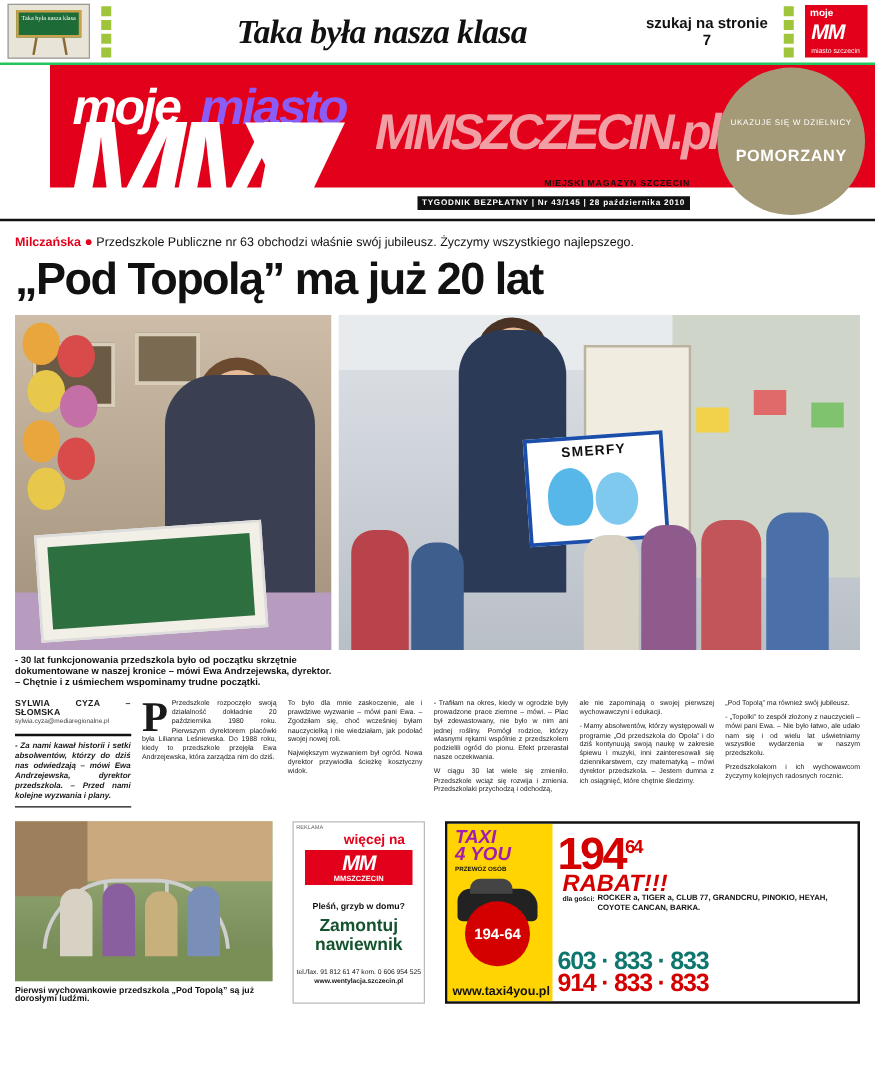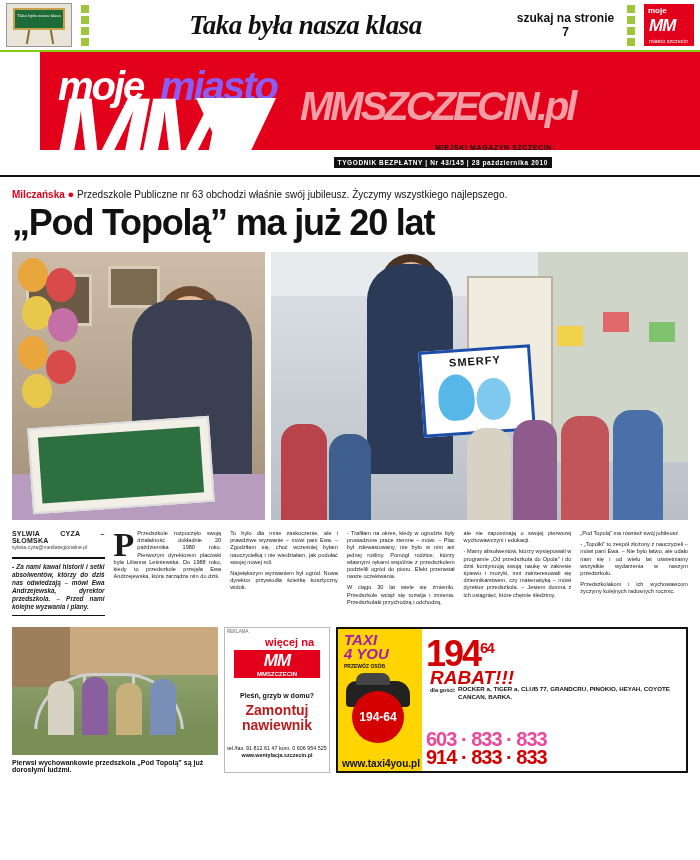--- a/index.html
+++ b/index.html
@@ -11,21 +11,21 @@
     color:#111;
     overflow:hidden;
     position:relative;
   }
 
   
   .topstrip {
     height:52px;
     display:flex;
     align-items:center;
-    border-bottom:2px solid #84cc16;
+    border-bottom:2px solid #22c55e;
     position:relative;
   }
   .tiny-ad {
     width:66px; height:44px;
     margin-left:6px;
     background:#e9e4d8;
     border:1px solid #999;
     position:relative;
     flex:0 0 auto;
   }
@@ -224,21 +224,21 @@
   .dropcap-p { position:relative; }
   .dropcap {
     float:left; font-size:34px; line-height:26px; font-weight:bold;
     font-family:"Liberation Serif", serif;
     padding:2px 3px 0 0;
   }
   .article p { margin:0 0 4px 0; }
 
   
   .bottom {
-    display:flex; gap:6px; padding:6px 12px 0 12px;
+    display:flex; gap:16px; padding:6px 12px 0 12px;
   }
   .bphoto { width:206px; height:128px; position:relative; overflow:hidden; background:linear-gradient(#9fb27e,#6f8450); }
   .bphoto .bldg { position:absolute; left:0; top:0; width:100%; height:48px; background:#caa97e; }
   .bphoto .bldg2 { position:absolute; left:0; top:0; width:58px; height:60px; background:#9e7f5c; }
   .bphoto .climb { position:absolute; left:22px; top:46px; width:150px; height:72px; border:3px solid #cfcfcf; border-radius:60px 60px 0 0; }
   .bphoto .climb:before, .bphoto .climb:after {
     content:""; position:absolute; top:0; bottom:0; width:3px; background:#cfcfcf;
   }
   .bphoto .climb:before { left:46px; }
   .bphoto .climb:after { right:46px; }
@@ -254,21 +254,21 @@
   .ad-mid .ad-mm {
     margin:8px auto 0 auto; width:86px; text-align:center;
   }
   .ad-mid .ad-more { color:#e2001a; font-size:11px; font-weight:bold; text-align:right; padding-right:6px; }
   .ad-mid .mmbar {
     background:#e2001a; color:#fff; font-size:17px; font-weight:bold; font-style:italic;
     text-align:center; letter-spacing:-1px; padding:1px 0; margin-top:2px;
   }
   .ad-mid .mmbar small { font-size:6px; font-style:normal; letter-spacing:0; display:block; }
   .ad-mid .ad-q { font-size:7px; font-weight:bold; text-align:center; margin-top:14px; }
-  .ad-mid .ad-cta { color:#b91c1c; font-size:14px; font-weight:bold; line-height:15px; text-align:center; margin-top:4px; }
+  .ad-mid .ad-cta { color:#14532d; font-size:14px; font-weight:bold; line-height:15px; text-align:center; margin-top:4px; }
   .ad-mid .ad-contact { font-size:5.4px; line-height:7px; text-align:center; margin-top:12px; }
   .ad-mid .ad-www { font-size:5.4px; font-weight:bold; text-align:center; }
 
   .ad-taxi {
     flex:1 1 auto; border:2px solid #111; background:#fff;
     position:relative; overflow:hidden;
   }
   .taxi-yellow { position:absolute; left:0; top:0; width:84px; height:100%; background:#ffd400; }
   .taxi-logo { position:absolute; left:6px; top:4px; color:#a21caf; font-size:15px; font-weight:bold; line-height:14px; font-style:italic; }
   .taxi-sub { position:absolute; left:6px; top:34px; font-size:5px; font-weight:bold; line-height:6px; }
@@ -281,21 +281,21 @@
   }
   .taxi-num {
     position:absolute; left:88px; top:2px; right:2px;
     font-size:36px; font-weight:bold; color:#d40000; letter-spacing:-2px; line-height:34px;
     font-family:"Liberation Sans", sans-serif;
   }
   .taxi-num sup { font-size:15px; }
   .rabat { position:absolute; left:92px; top:38px; color:#d40000; font-size:19px; font-weight:bold; font-style:italic; }
   .taxi-forwho { position:absolute; left:92px; top:58px; font-size:5.5px; font-weight:bold; }
   .taxi-list { position:absolute; left:120px; top:56px; right:4px; font-size:6.2px; font-weight:bold; line-height:8px; color:#111; }
-  .taxi-row2 { position:absolute; left:88px; bottom:22px; right:4px; color:#ec4899; font-size:20px; font-weight:bold; letter-spacing:-1px; line-height:20px; }
+  .taxi-row2 { position:absolute; left:88px; bottom:22px; right:4px; color:#0f766e; font-size:20px; font-weight:bold; letter-spacing:-1px; line-height:20px; }
   .taxi-row3 { position:absolute; left:88px; bottom:2px; right:4px; color:#d40000; font-size:20px; font-weight:bold; letter-spacing:-1px; }
   .taxi-www { position:absolute; left:4px; bottom:2px; font-size:10px; font-weight:bold; color:#111; }
   .sidetxt {
     position:absolute; left:1px; bottom:8px;
     font-size:4.5px; color:#666;
     transform:rotate(-90deg); transform-origin:left bottom;
   }
 </style>
 </head>
 <body>
@@ -328,20 +328,25 @@
   </div>
 </div>
 
 <div class="masthead">
   <div class="red-band"></div>
   <div class="moje">moje</div>
   <div class="miasto">miasto</div>
   <div class="mmszczecin">MMSZCZECIN.pl</div>
   <div class="bigMM">MM</div>
   <div class="white-wedge"></div>
+  <div class="circle-badge">
+    <div class="cb-small">UKAZUJE SIĘ
+W DZIELNICY</div>
+    <div class="cb-big">POMORZANY</div>
+  </div>
   <div class="mast-caption">
     <div class="mc1">MIEJSKI MAGAZYN SZCZECIN</div>
     <div class="mc2">TYGODNIK BEZPŁATNY | Nr 43/145 | 28 października 2010</div>
   </div>
   <div class="mast-rule"></div>
 </div>
 
 <div class="lead-line">
   <span class="place">Milczańska</span>
   <span class="bullet">●</span>
@@ -389,20 +394,21 @@
     <div class="kid" style="left:242px;width:44px;height:100px;background:#8f5b8c;"></div>
     <div class="kid" style="left:290px;width:48px;height:104px;background:#c2555a;"></div>
     <div class="kid" style="left:342px;width:50px;height:110px;background:#4b6fa8;"></div>
     <div class="flag" style="left:286px;top:74px;background:#f2d14b;"></div>
     <div class="flag" style="left:332px;top:60px;background:#e06a6a;"></div>
     <div class="flag" style="left:378px;top:70px;background:#7fc36f;"></div>
   </div>
 </div>
 
 <div class="caps">
+  <div class="cap c1">- 30 lat funkcjonowania przedszkola było od początku skrzętnie dokumentowane w naszej kronice – mówi Ewa Andrzejewska, dyrektor. – Chętnie i z uśmiechem wspominamy trudne początki.</div>
 </div>
 
 <div class="article">
   <div class="col first">
     <div class="byline">SYLWIA CYZA – SŁOMSKA</div>
     <div class="byline-mail">sylwia.cyza@mediaregionalne.pl</div>
     <div class="pullquote">- Za nami kawał historii i setki absolwentów, którzy do dziś nas odwiedzają – mówi Ewa Andrzejewska, dyrektor przedszkola. – Przed nami kolejne wyzwania i plany.</div>
   </div>
   <div class="col">
     <p class="dropcap-p">

